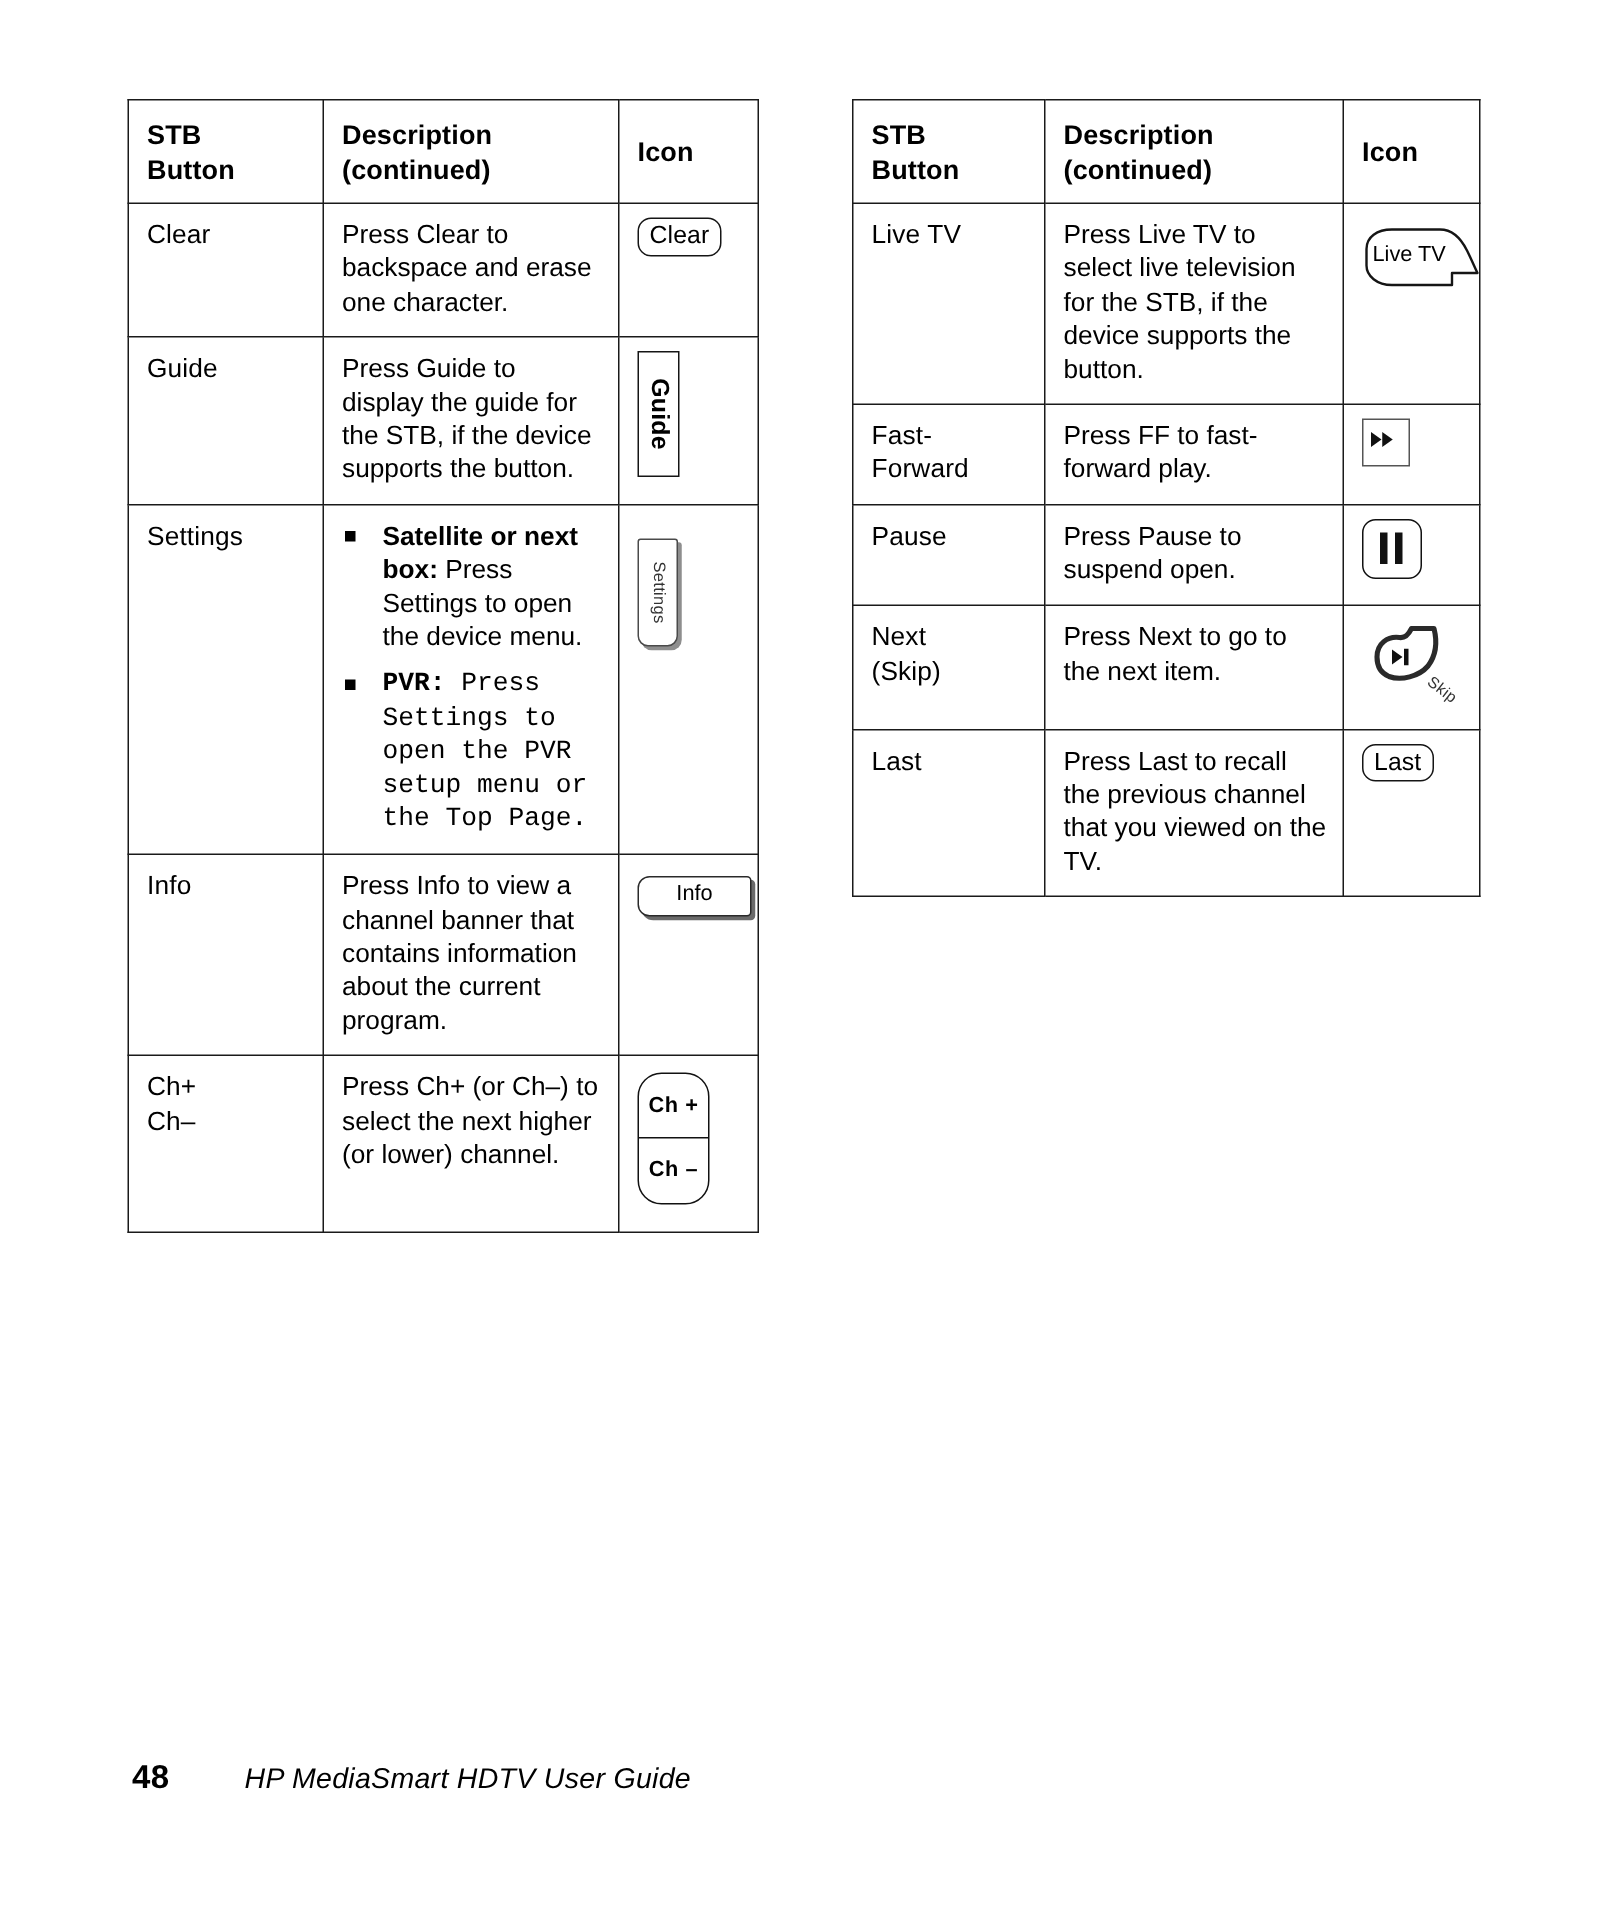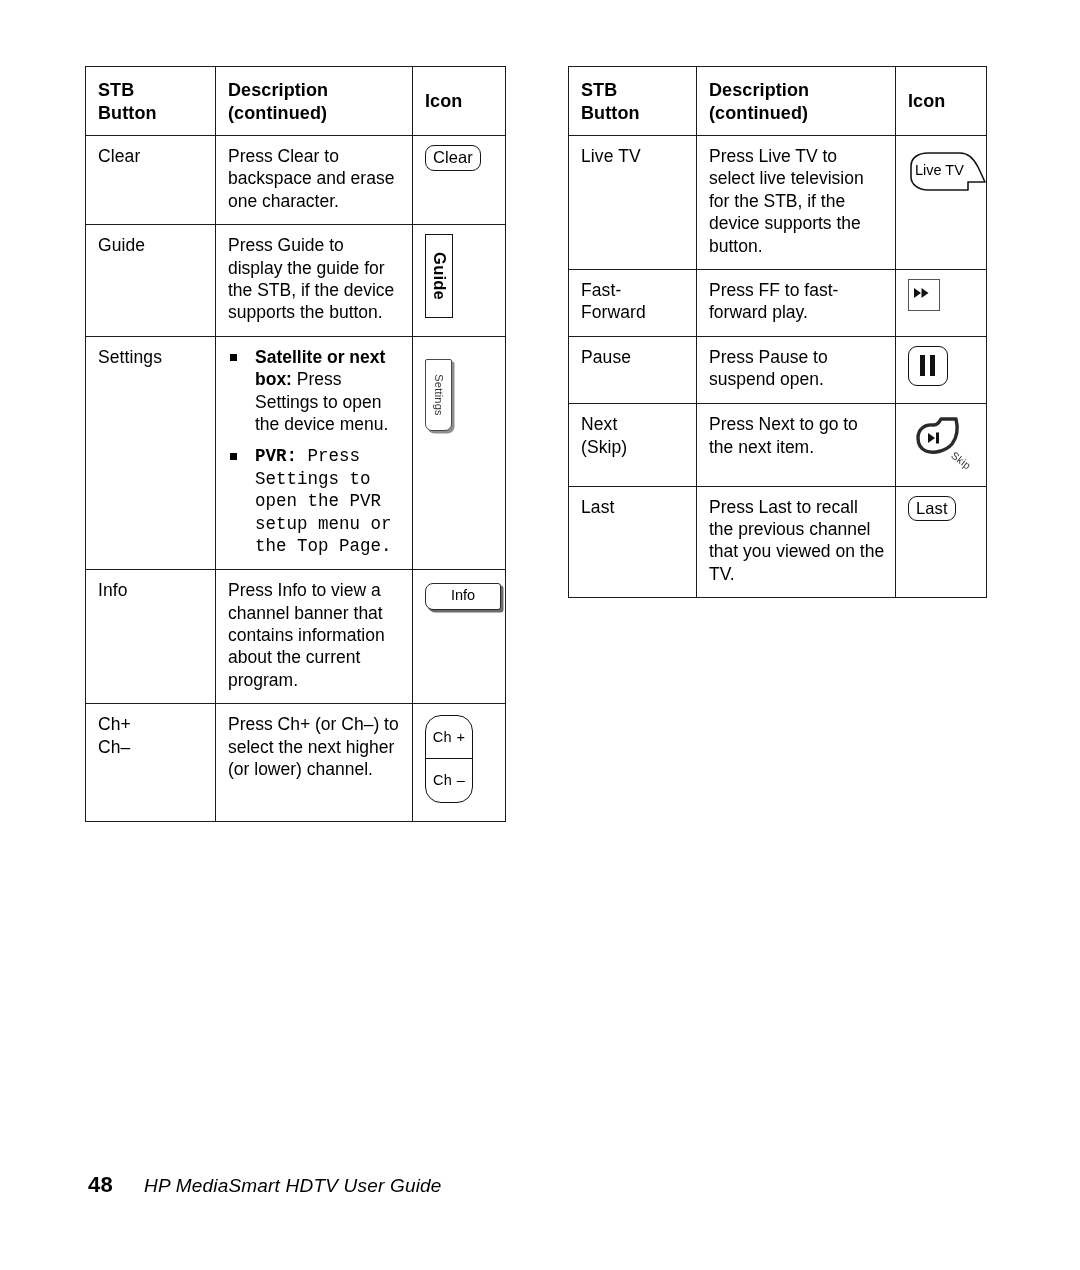--- a/index.html
+++ b/index.html
@@ -234,31 +234,32 @@
     letter-spacing: .3px;
   }
 
   
   #footer {
     position: absolute;
     left: 88px;
     top: 1172px;
     display: flex;
     align-items: baseline;
-    gap: 31px;
+    gap: 10px;
   }
   #footer .pg {
     font-size: 22px;
     font-weight: bold;
     letter-spacing: .3px;
   }
   #footer .ttl {
     font-size: 19px;
     font-style: italic;
     letter-spacing: .2px;
+    margin-left: 40px;
   }
 </style>
 </head>
 <body>
 
 <div class="page">
 
   <table class="tbl" id="table-left">
     <colgroup>
         <col class="c-btn">
@@ -322,21 +323,21 @@
           <span class="ic wide-key">Info</span>
         </td>
       </tr>
 
       <tr>
         <td class="btn-cell">
           <div>Ch+</div>
           <div>Ch–</div>
         </td>
         <td class="desc-cell">Press Ch+ (or Ch–) to select the next higher (or lower) channel.</td>
-        <td class="icon-cell" style="vertical-align:top; padding-top:11px;">
+        <td class="icon-cell" style="vertical-align:top; padding-top:11px;font-weight:bold;">
           <span class="ic rocker">
             <div>Ch +</div>
             <div>Ch –</div>
           </span>
         </td>
       </tr>
     </tbody>
   </table>
 
   <table class="tbl" id="table-right">

